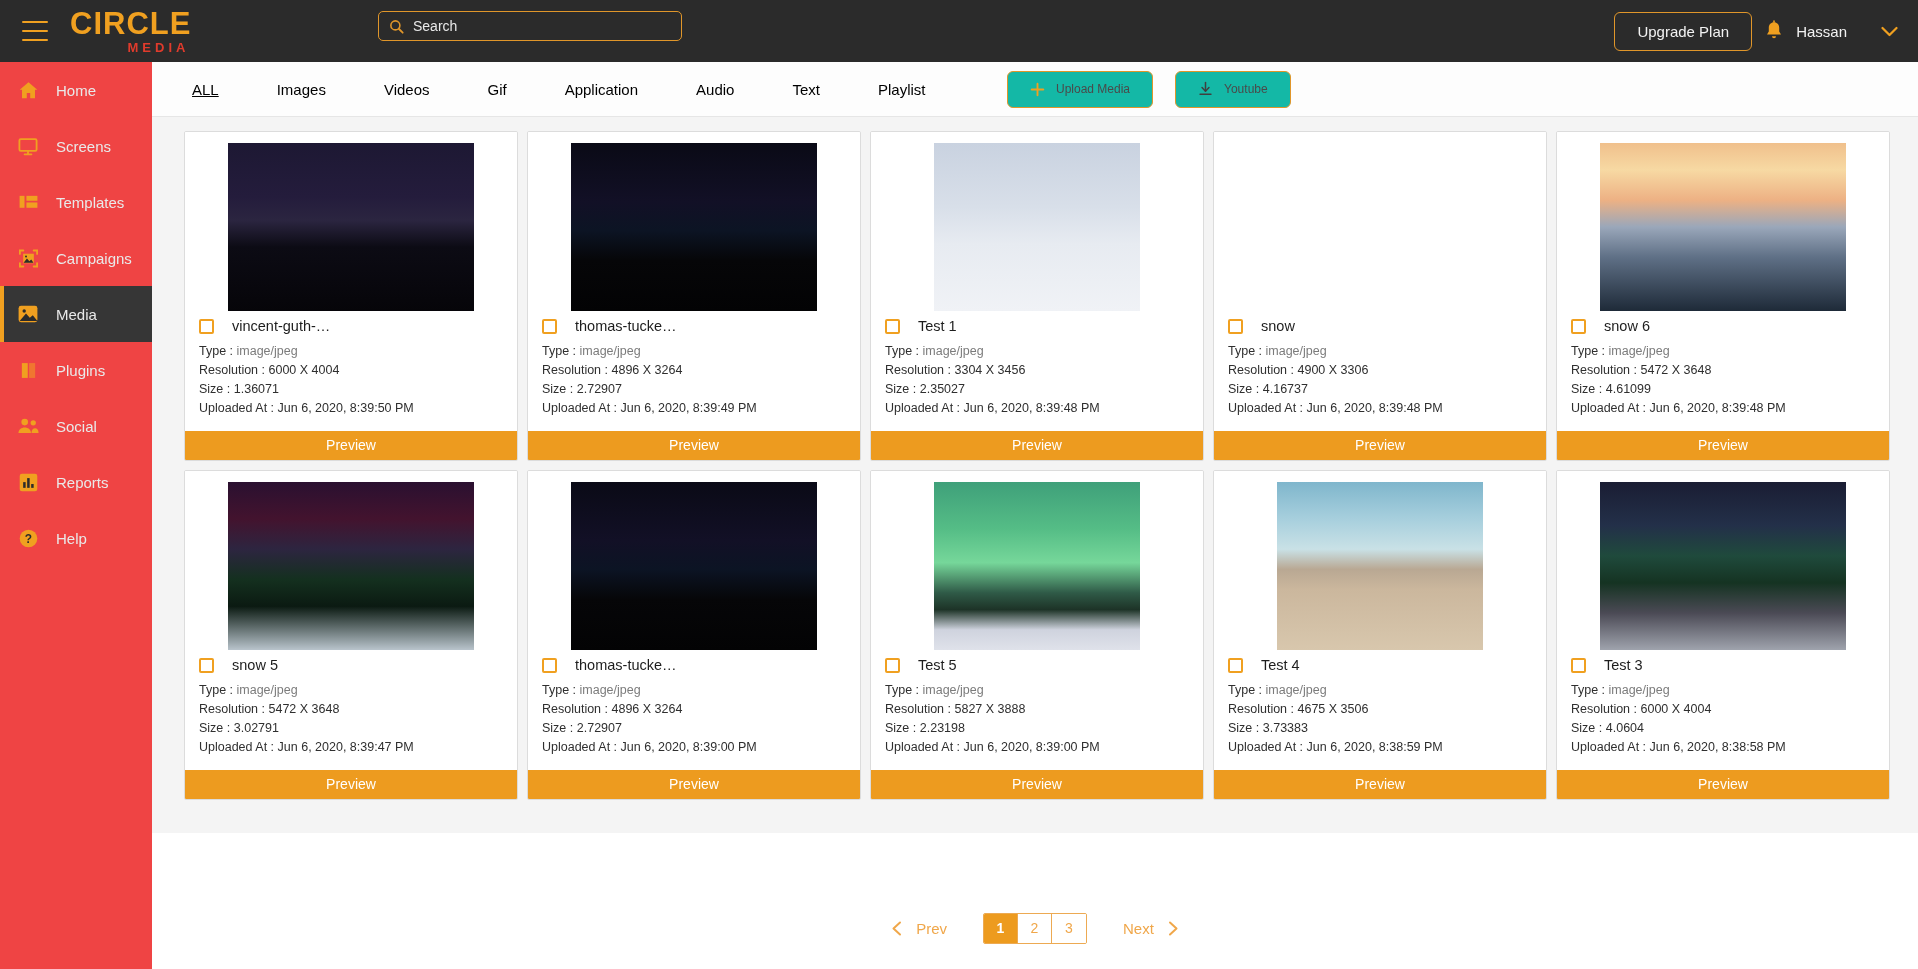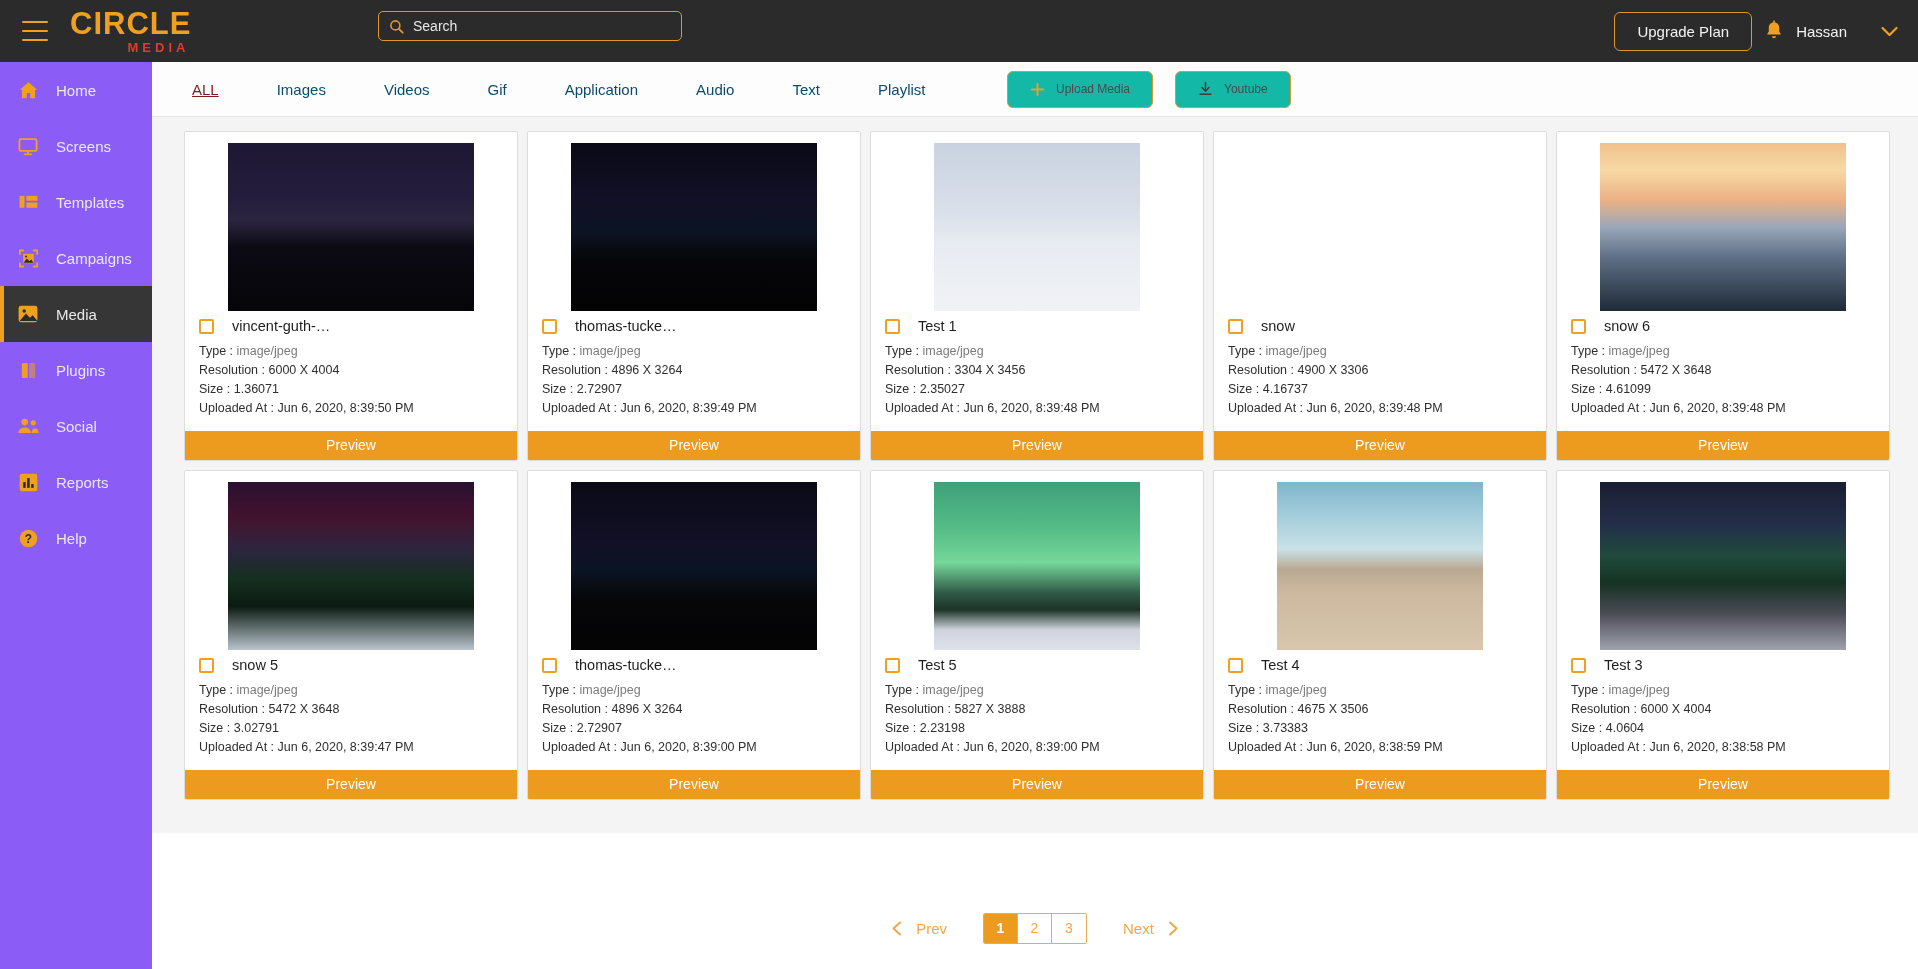--- a/index.html
+++ b/index.html
@@ -63,21 +63,21 @@
     font-family: "Liberation Sans", sans-serif;
   }
   .bell { cursor: pointer; display:flex; align-items:center; }
   .username { color: #f2f2f2; font-size: 15px; }
   .caret-down { cursor: pointer; display:flex; align-items:center; padding-left: 22px;}
 
   
   .sidebar {
     position: absolute; top: 62px; left: 0;
     width: 152px; height: 907px;
-    background: #8b5cf6;
+    background: #ef4444;
   }
   .nav-item {
     position: relative;
     height: 56px; display: flex; align-items: center;
     padding-left: 14px; cursor: pointer;
   }
   .nav-item .ico { width: 28px; display: flex; justify-content: center; align-items:center; }
   .nav-item .lbl { color: #e9e9e9; font-size: 15px; margin-left: 14px; }
   .nav-item.active { background: #363636; }
   .nav-item.active::before {
@@ -90,24 +90,24 @@
     position: absolute; top: 62px; left: 152px;
     width: 1766px; height: 907px; background: #ffffff;
   }
   .tabbar {
     height: 55px; border-bottom: 1px solid #e6e6e6;
     display: flex; align-items: center; position: relative;
     background: #fdfdfd;
   }
   .tabs { display: flex; align-items: center; }
   .tab {
-    font-size: 15px; color: #0c4a6e; cursor: pointer;
+    font-size: 15px; color: #000000; cursor: pointer;
     padding: 0 10px; white-space: nowrap;
   }
-  .tab.active { color: #7f1d1d; text-decoration: underline; }
+  .tab.active { color: #000000; text-decoration: underline; }
 
   .tb-actions { position: absolute; left: 855px; display: flex; gap: 22px; }
   .tb-btn {
     border: 1px solid #e0962a; border-radius: 6px;
     background: #14b8a6; color: #4a4a4a; font-size: 12px;
     height: 37px; padding: 0 22px; cursor: pointer;
     display: flex; align-items: center; gap: 11px;
     font-family: "Liberation Sans", sans-serif;
   }
 

